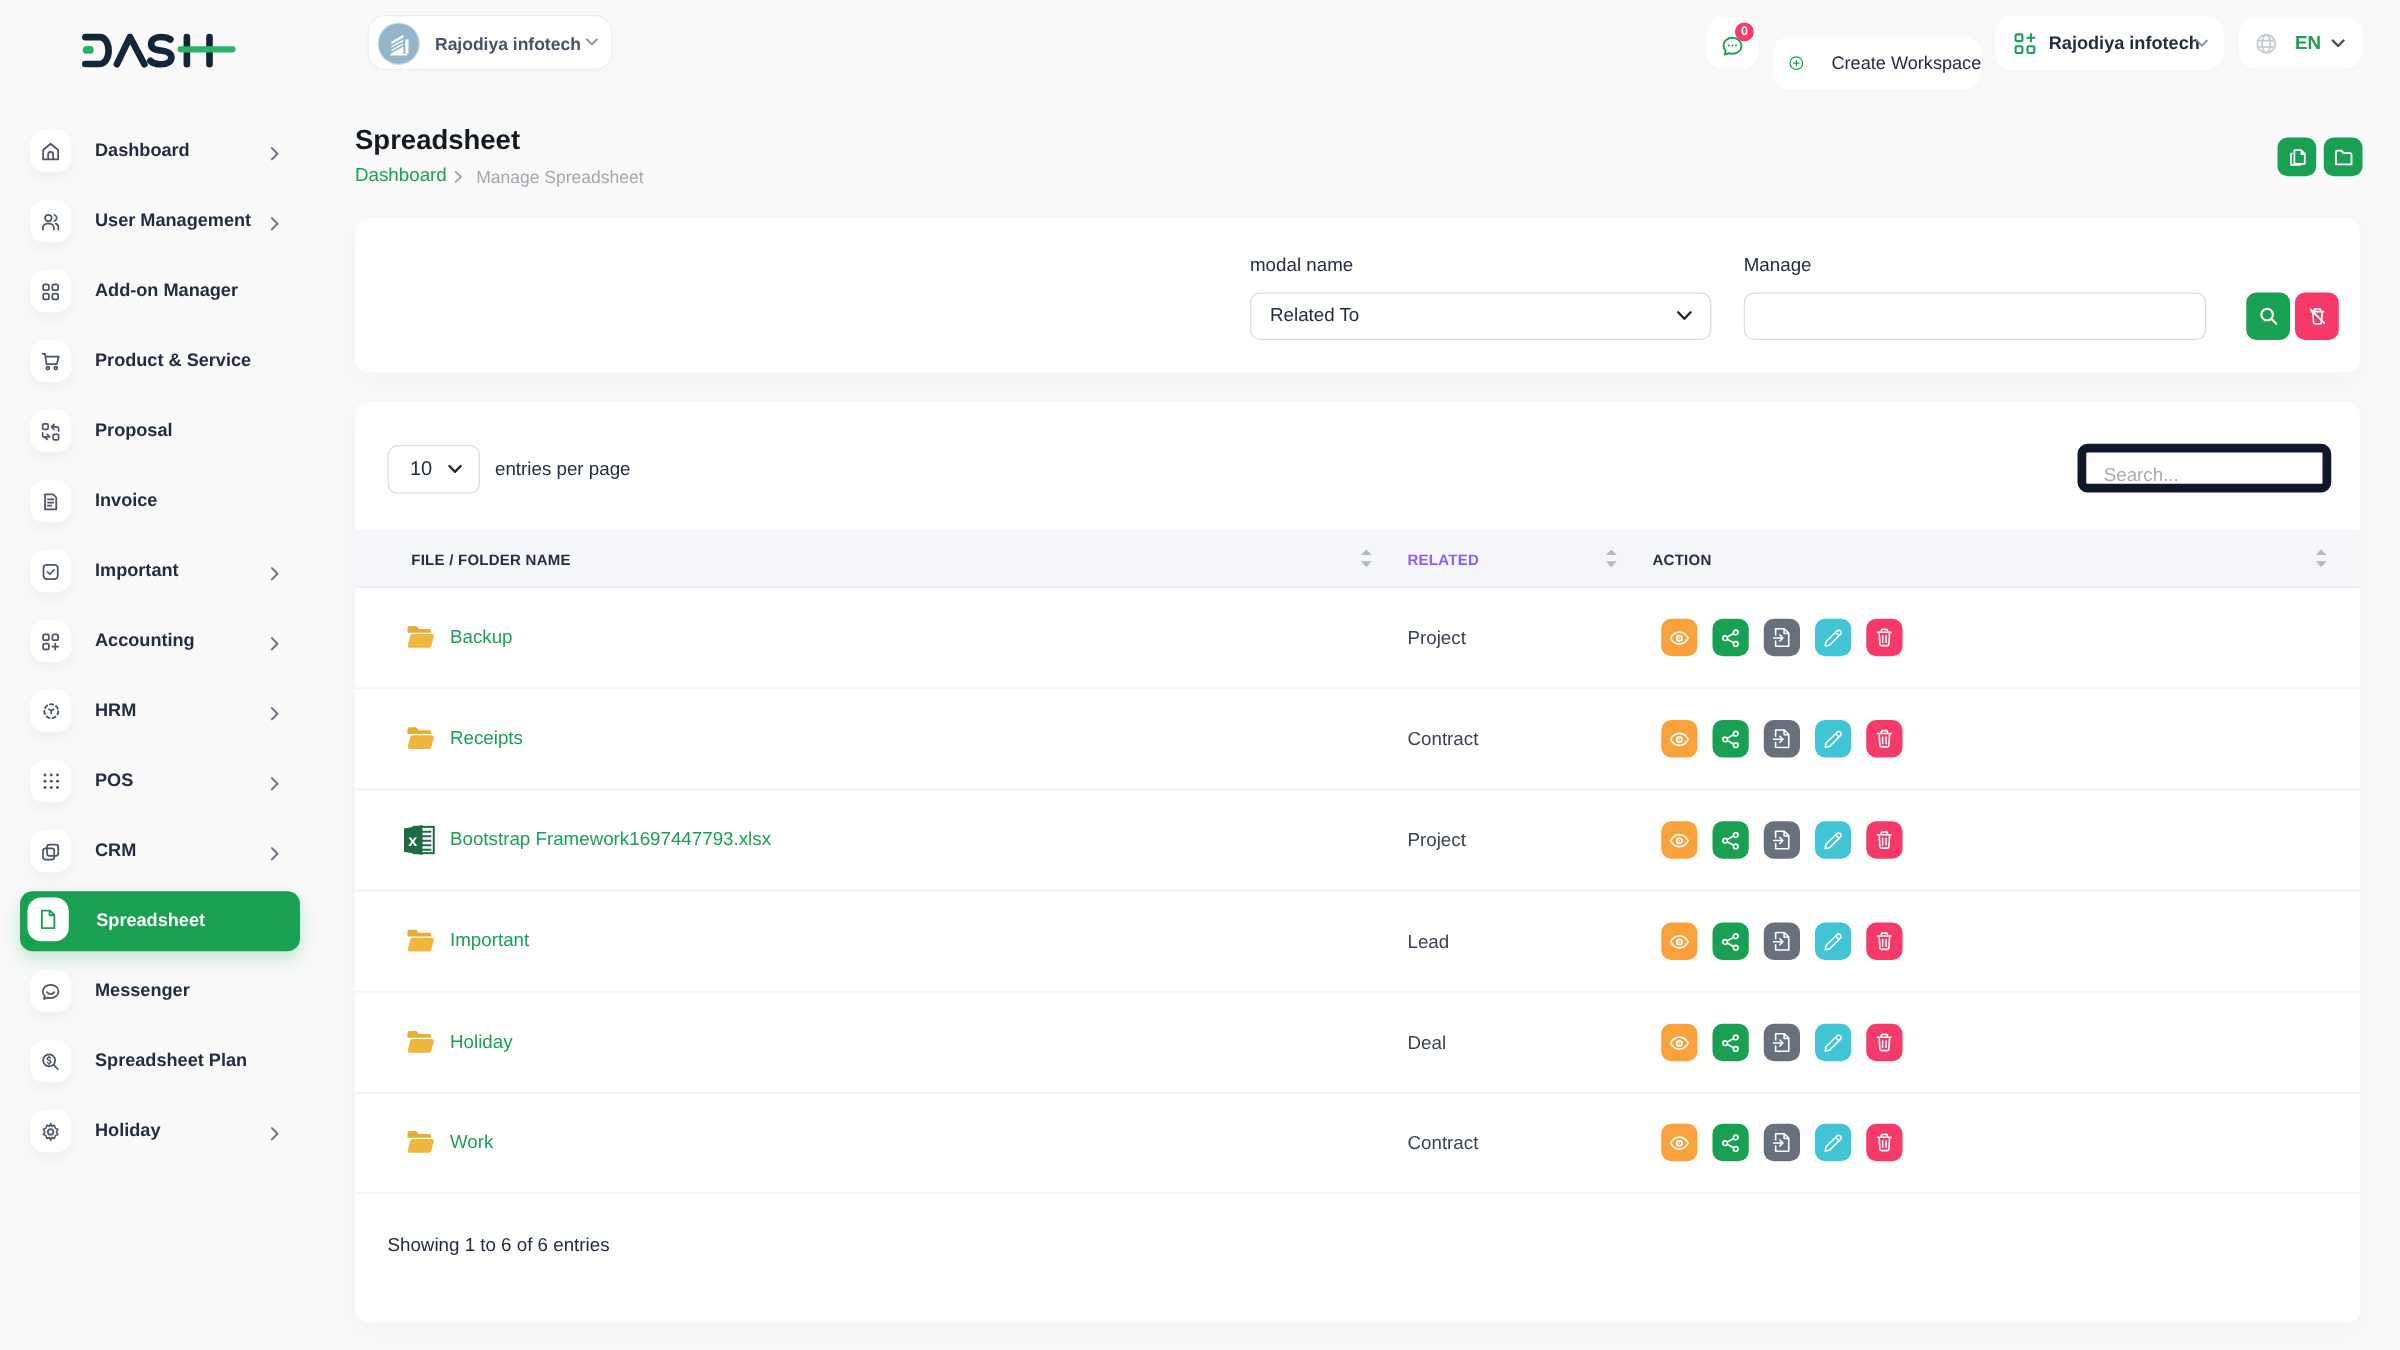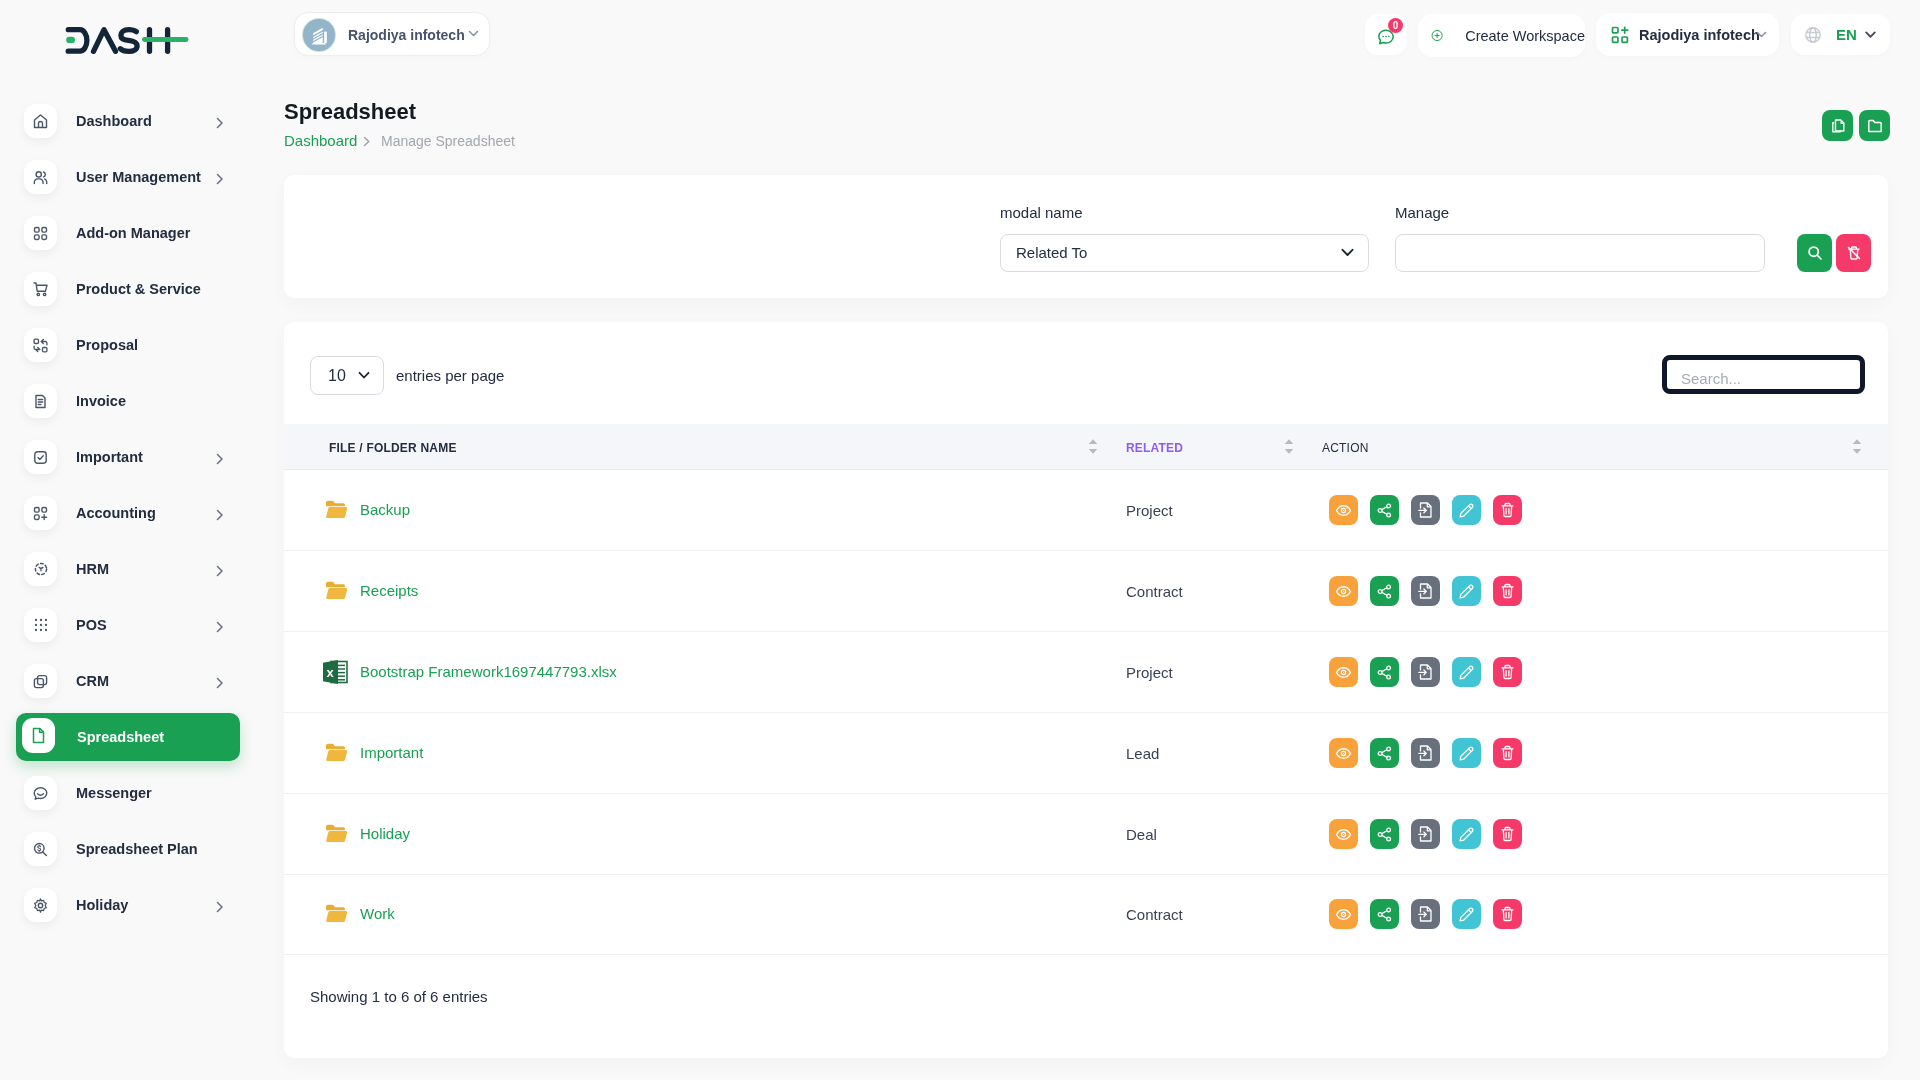--- a/index.html
+++ b/index.html
@@ -56,21 +56,21 @@
 <div class="pill" style="left:1365px;top:14px;width:42px;height:41px;border-radius:13px;">
   <svg style="margin-left:12px;margin-top:4px;" width="18" height="18" viewBox="0 0 20 20">
       <path d="M10 2.5 c-4.4 0-8 3-8 6.8 0 1.7.7 3.2 1.9 4.4 L3 17.5 l3.8-1.4 c1 .4 2.1.6 3.2.6 4.4 0 8-3 8-6.9 S14.4 2.5 10 2.5 Z" fill="none" stroke="#1aa053" stroke-width="1.7" stroke-linejoin="round"></path>
       <circle cx="6.8" cy="9.4" r="0.9" fill="#1aa053"></circle>
       <circle cx="10" cy="9.4" r="0.9" fill="#1aa053"></circle>
       <circle cx="13.2" cy="9.4" r="0.9" fill="#1aa053"></circle>
     </svg>
   <div style="position:absolute;left:23px;top:4px;width:15px;height:15px;border-radius:50%;background:#f53968;color:#fff;font-size:10px;font-weight:bold;display:flex;align-items:center;justify-content:center;">0</div>
 </div>
 
-<div class="pill" style="left:1418px;top:14px;width:167px;height:43px;gap:12px;">
+<div class="pill" style="left:1418px;top:29px;width:167px;height:43px;gap:12px;">
   <svg style="margin-left:13px;" width="21" height="21" viewBox="0 0 21 21">
       <circle cx="10.5" cy="10.5" r="8.7" fill="none" stroke="#1aa053" stroke-width="1.7"></circle>
       <path d="M10.5 6.8 v7.4 M6.8 10.5 h7.4" stroke="#1aa053" stroke-width="1.7" stroke-linecap="round"></path>
     </svg>
   <span style="margin-left:10px;font-size:14.5px;color:#232d42;white-space:nowrap;">Create Workspace</span>
 </div>
 
 <div class="pill" style="left:1596px;top:13px;width:183px;height:43px;">
   <svg style="margin-left:14px;" width="20" height="20" viewBox="0 0 20 20">
       <g fill="none" stroke="#1aa053" stroke-width="1.7" stroke-linejoin="round">
@@ -355,28 +355,28 @@
 <div class="card" style="left:284px;top:322px;width:1604px;height:736px;"></div>
 
 <div class="abs" style="left:310px;top:356px;width:74px;height:39px;background:#fff;border:1px solid #d8dce1;border-radius:8px;">
   <span style="position:absolute;left:17px;top:0;line-height:37px;font-size:16px;color:#232d42;">10</span>
   <svg style="position:absolute;right:13px;top:14px;" width="12" height="10" viewBox="0 0 12 10">
       <path d="M1.5 1.8 L6 6.5 L10.5 1.8" fill="none" stroke="#20262e" stroke-width="1.8" stroke-linecap="round" stroke-linejoin="round"></path>
     </svg>
 </div>
 <div class="abs" style="left:396px;top:367px;font-size:15px;color:#232d42;">entries per page</div>
 
-<div class="abs" style="left:1662px;top:355px;width:203px;height:39px;background:#fff;border:5px solid #0f172a;border-radius:8px;">
+<div class="abs" style="left:1662px;top:355px;width:203px;height:39px;background:#fff;border:7px solid #0f172a;border-radius:8px;">
   <span style="position:absolute;left:14px;top:0;line-height:37px;font-size:15px;color:#a7abb3;">Search...</span>
 </div>
 
 <div class="abs" style="left:284px;top:424px;width:1604px;height:46px;background:#f5f6fa;border-bottom:1px solid #e8eaef;"></div>
 <div class="abs" style="left:309px;top:441px;font-size:12px;font-weight:bold;color:#232d42;letter-spacing:0.2px;padding-left:20px;">FILE / FOLDER NAME</div>
 <div class="abs" style="left:1126px;top:441px;font-size:12px;font-weight:bold;color:#8b5cf6;letter-spacing:0.2px;">RELATED</div>
-<div class="abs" style="left:1322px;top:441px;font-size:12px;font-weight:normal;color:#232d42;letter-spacing:0.2px;">ACTION</div>
+<div class="abs" style="left:1322px;top:441px;font-size:12px;font-weight:bold;color:#232d42;letter-spacing:0.2px;">ACTION</div>
 <svg class="abs" style="left:1088px;top:439px;" width="10" height="15" viewBox="0 0 10 15">
     <path d="M5 0.3 L9.3 5 H0.7 Z" fill="#b6b9c0"></path>
     <path d="M5 14.7 L9.3 10 H0.7 Z" fill="#b6b9c0"></path>
   </svg>
 <svg class="abs" style="left:1284px;top:439px;" width="10" height="15" viewBox="0 0 10 15">
     <path d="M5 0.3 L9.3 5 H0.7 Z" fill="#b6b9c0"></path>
     <path d="M5 14.7 L9.3 10 H0.7 Z" fill="#b6b9c0"></path>
   </svg>
 <svg class="abs" style="left:1852px;top:439px;" width="10" height="15" viewBox="0 0 10 15">
     <path d="M5 0.3 L9.3 5 H0.7 Z" fill="#b6b9c0"></path>

